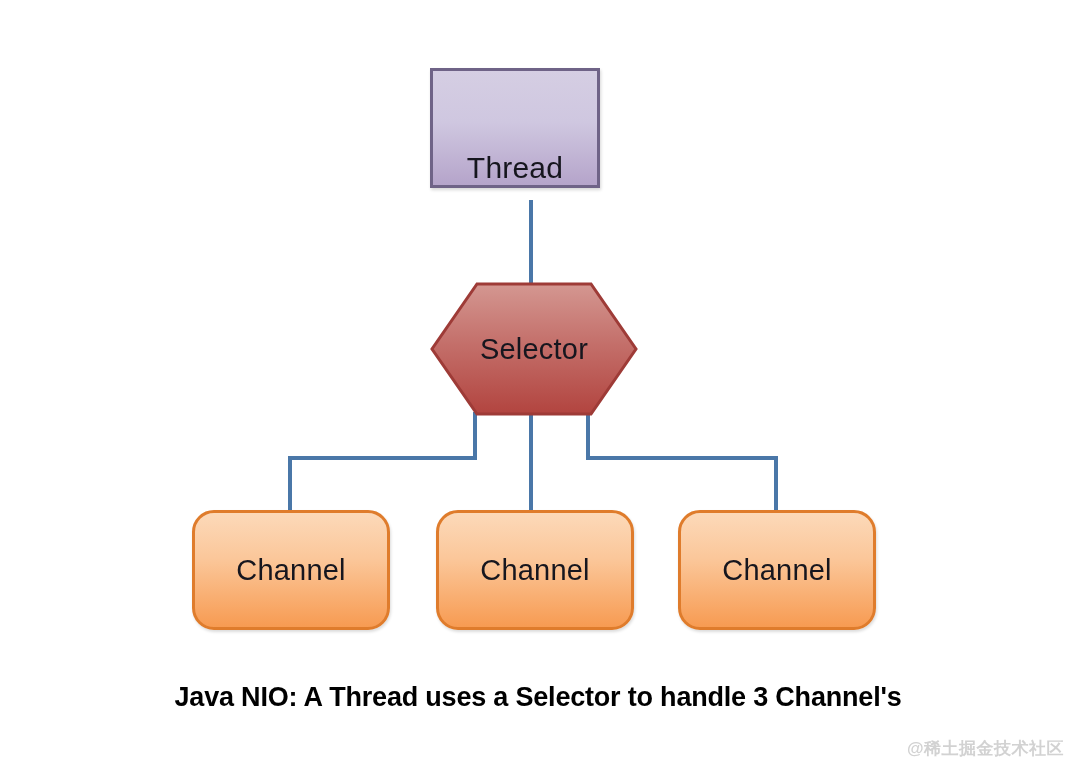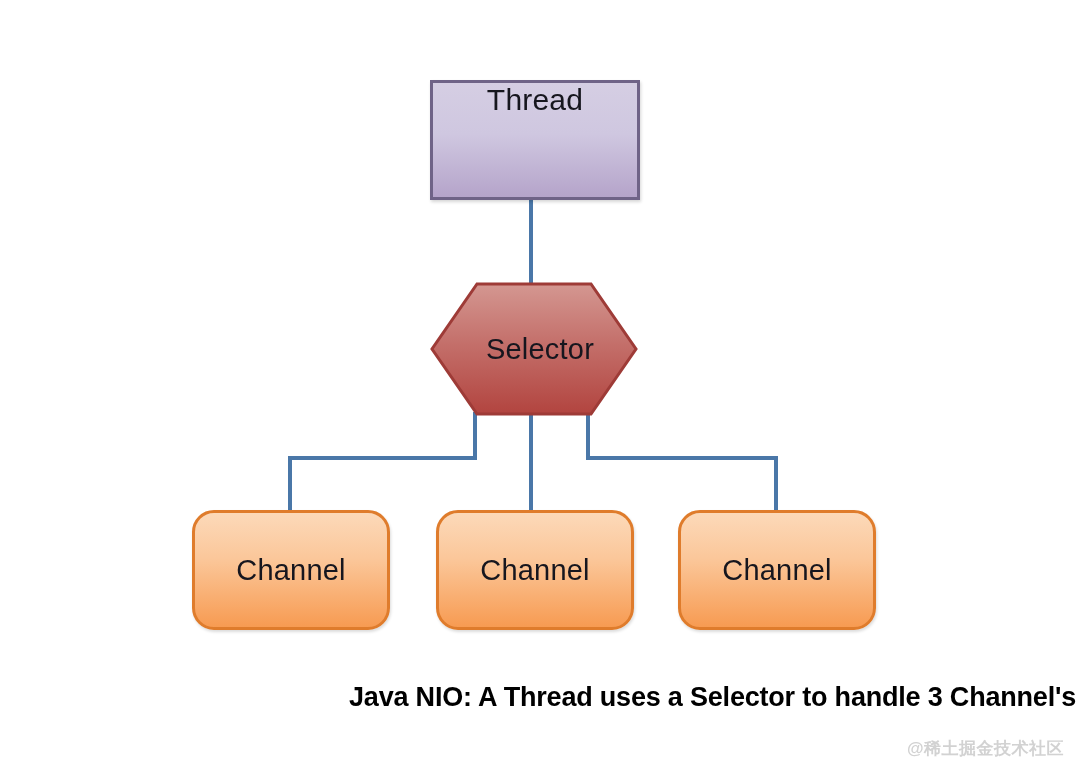--- a/index.html
+++ b/index.html
@@ -24,28 +24,28 @@
     left: 0;
     top: 0;
     width: 1076px;
     height: 778px;
   }
 
   
   .thread-node {
     position: absolute;
     left: 430px;
-    top: 80px;
-    width: 210px;
+    top: 68px;
+    width: 170px;
     height: 120px;
     box-sizing: border-box;
     border: 3px solid #6f6387;
     background: linear-gradient(to bottom, #d5cee3 0%, #cfc7e0 45%, #b5a4ca 100%);
     display: flex;
-    align-items: flex-start;
+    align-items: flex-end;
     justify-content: center;
     box-shadow: 1px 2px 3px rgba(0,0,0,0.16);
   }
   .thread-label {
     font-size: 30px;
     color: #16161e;
     letter-spacing: 0.2px;
   }
 
   
@@ -57,21 +57,21 @@
     height: 134px;
   }
   .selector-node svg {
     position: absolute;
     left: 0;
     top: 0;
     display: block;
   }
   .selector-label-wrap {
     position: absolute;
-    left: 6px;
+    left: 0;
     top: 0;
     width: 208px;
     height: 134px;
     display: flex;
     align-items: center;
     justify-content: center;
   }
   .selector-label {
     font-size: 29px;
     color: #16161e;
@@ -101,21 +101,21 @@
   .ch-0 { left: 192px; }
   .ch-1 { left: 436px; }
   .ch-2 { left: 678px; }
 
   
   .caption {
     position: absolute;
     left: 0;
     top: 682px;
     width: 1076px;
-    text-align: right;
+    text-align: center;
     font-size: 27px;
     font-weight: bold;
     color: #000000;
     letter-spacing: -0.2px;
   }
 
   
   .watermark {
     position: absolute;
     right: 12px;

